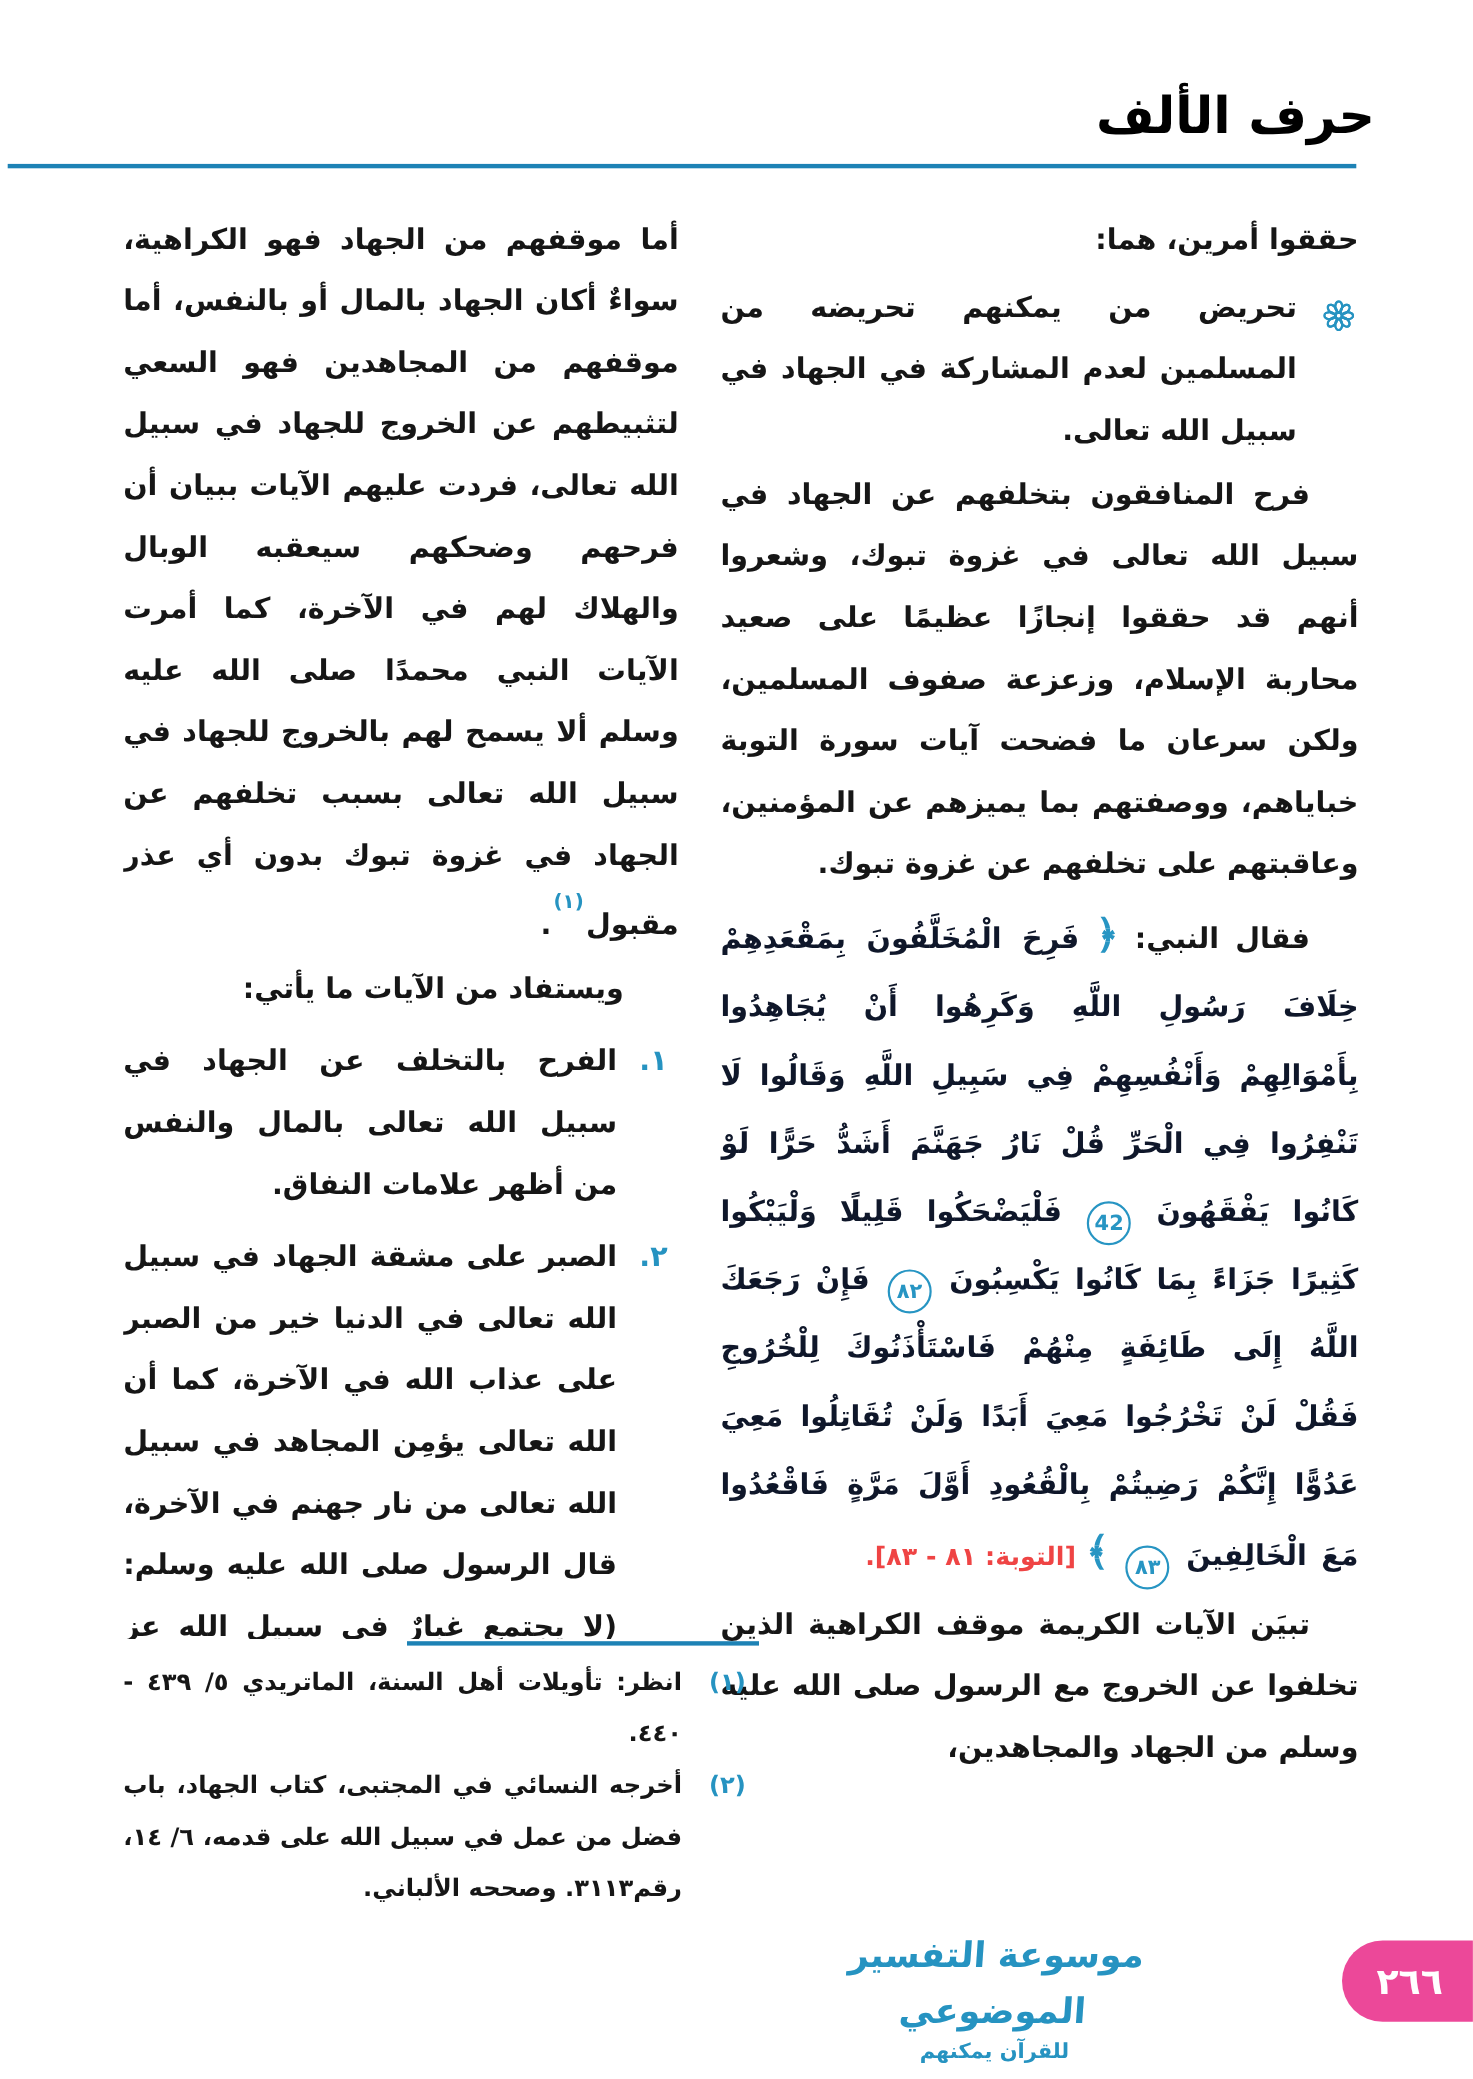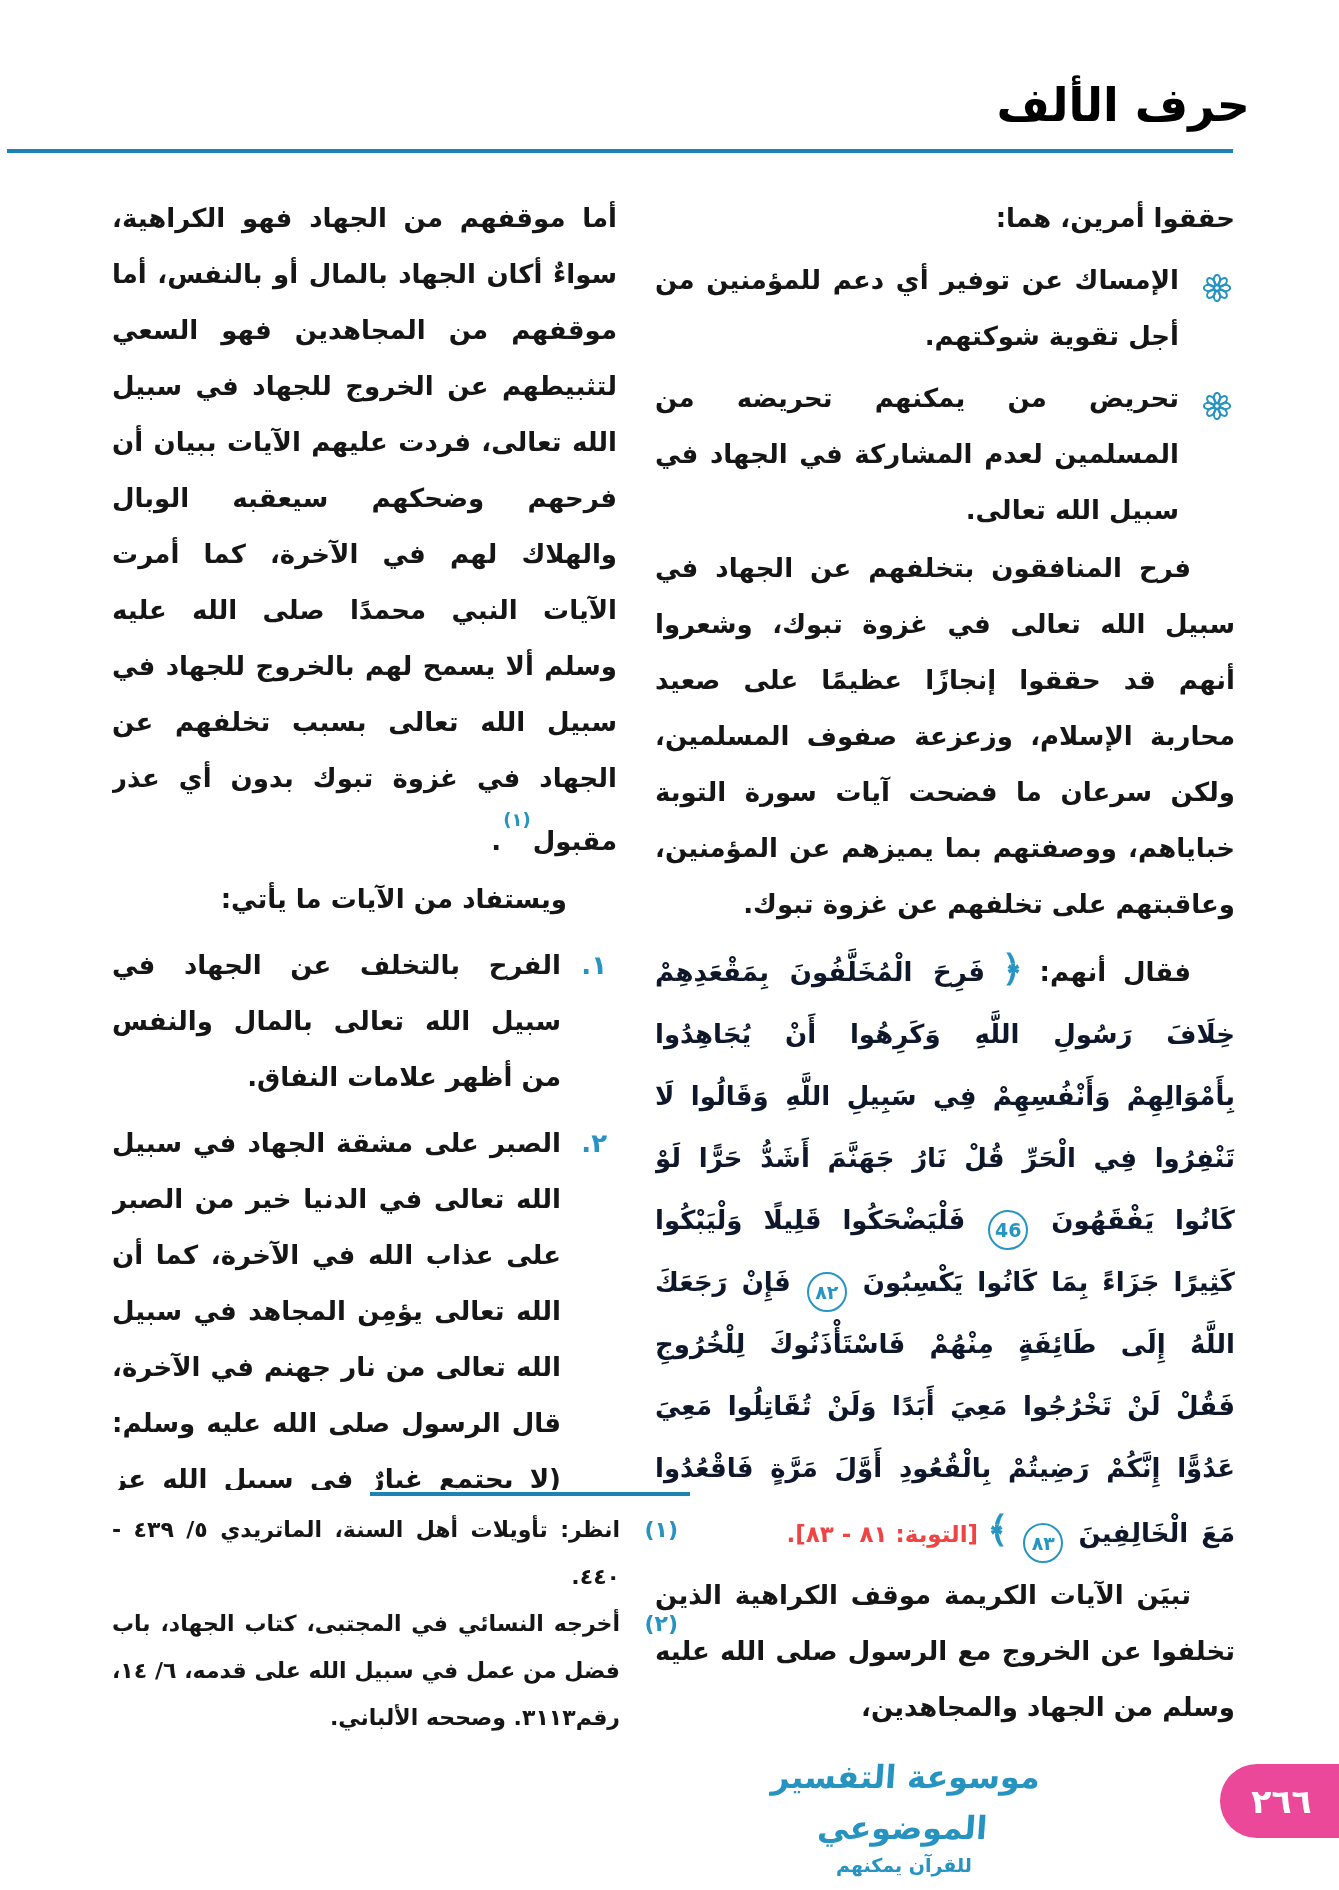--- a/index.html
+++ b/index.html
@@ -93,21 +93,20 @@
             <ellipse cx="12" cy="5" rx="2.7" ry="4.2" transform="rotate(90 12 12)"></ellipse>
             <ellipse cx="12" cy="5" rx="2.7" ry="4.2" transform="rotate(135 12 12)"></ellipse>
             <ellipse cx="12" cy="5" rx="2.7" ry="4.2" transform="rotate(180 12 12)"></ellipse>
             <ellipse cx="12" cy="5" rx="2.7" ry="4.2" transform="rotate(225 12 12)"></ellipse>
             <ellipse cx="12" cy="5" rx="2.7" ry="4.2" transform="rotate(270 12 12)"></ellipse>
             <ellipse cx="12" cy="5" rx="2.7" ry="4.2" transform="rotate(315 12 12)"></ellipse>
             <circle cx="12" cy="12" r="2.4"></circle>
           </g>
         </svg>
       </span>
-      <span>الإمساك عن توفير أي دعم للمؤمنين من أجل تقوية شوكتهم.</span>
     </div>
 
     <div class="bullet-item">
       <span class="bullet-icon">
         <svg width="28" height="28" viewBox="0 0 24 24">
           <g fill="none" stroke="#2693c1" stroke-width="1.7">
             <ellipse cx="12" cy="5" rx="2.7" ry="4.2"></ellipse>
             <ellipse cx="12" cy="5" rx="2.7" ry="4.2" transform="rotate(45 12 12)"></ellipse>
             <ellipse cx="12" cy="5" rx="2.7" ry="4.2" transform="rotate(90 12 12)"></ellipse>
             <ellipse cx="12" cy="5" rx="2.7" ry="4.2" transform="rotate(135 12 12)"></ellipse>
@@ -118,24 +117,24 @@
             <circle cx="12" cy="12" r="2.4"></circle>
           </g>
         </svg>
       </span>
       <span>تحريض من يمكنهم تحريضه من المسلمين لعدم المشاركة في الجهاد في سبيل الله تعالى.</span>
     </div>
 
     <p class="para">فرح المنافقون بتخلفهم عن الجهاد في سبيل الله تعالى في غزوة تبوك، وشعروا أنهم قد حققوا إنجازًا عظيمًا على صعيد محاربة الإسلام، وزعزعة صفوف المسلمين، ولكن سرعان ما فضحت آيات سورة التوبة خباياهم، ووصفتهم بما يميزهم عن المؤمنين، وعاقبتهم على تخلفهم عن غزوة تبوك.</p>
 
     <p class="para quran-para">
-      <span>فقال أنهم: </span>
+      <span>فقال النبي: </span>
       <span class="qbracket">﴿</span>
       <span class="qtext">فَرِحَ الْمُخَلَّفُونَ بِمَقْعَدِهِمْ خِلَافَ رَسُولِ اللَّهِ وَكَرِهُوا أَنْ يُجَاهِدُوا بِأَمْوَالِهِمْ وَأَنْفُسِهِمْ فِي سَبِيلِ اللَّهِ وَقَالُوا لَا تَنْفِرُوا فِي الْحَرِّ قُلْ نَارُ جَهَنَّمَ أَشَدُّ حَرًّا لَوْ كَانُوا يَفْقَهُونَ</span>
-      <span class="ayah">46</span>
+      <span class="ayah">42</span>
       <span class="qtext">فَلْيَضْحَكُوا قَلِيلًا وَلْيَبْكُوا كَثِيرًا جَزَاءً بِمَا كَانُوا يَكْسِبُونَ</span>
       <span class="ayah">٨٢</span>
       <span class="qtext">فَإِنْ رَجَعَكَ اللَّهُ إِلَى طَائِفَةٍ مِنْهُمْ فَاسْتَأْذَنُوكَ لِلْخُرُوجِ فَقُلْ لَنْ تَخْرُجُوا مَعِيَ أَبَدًا وَلَنْ تُقَاتِلُوا مَعِيَ عَدُوًّا إِنَّكُمْ رَضِيتُمْ بِالْقُعُودِ أَوَّلَ مَرَّةٍ فَاقْعُدُوا مَعَ الْخَالِفِينَ</span>
       <span class="ayah">٨٣</span>
       <span class="qbracket">﴾</span>
       <span class="qref">[التوبة: ٨١ - ٨٣].</span>
     </p>
 
     <p class="para">تبيَن الآيات الكريمة موقف الكراهية الذين تخلفوا عن الخروج مع الرسول صلى الله عليه وسلم من الجهاد والمجاهدين،</p>
   </div>

